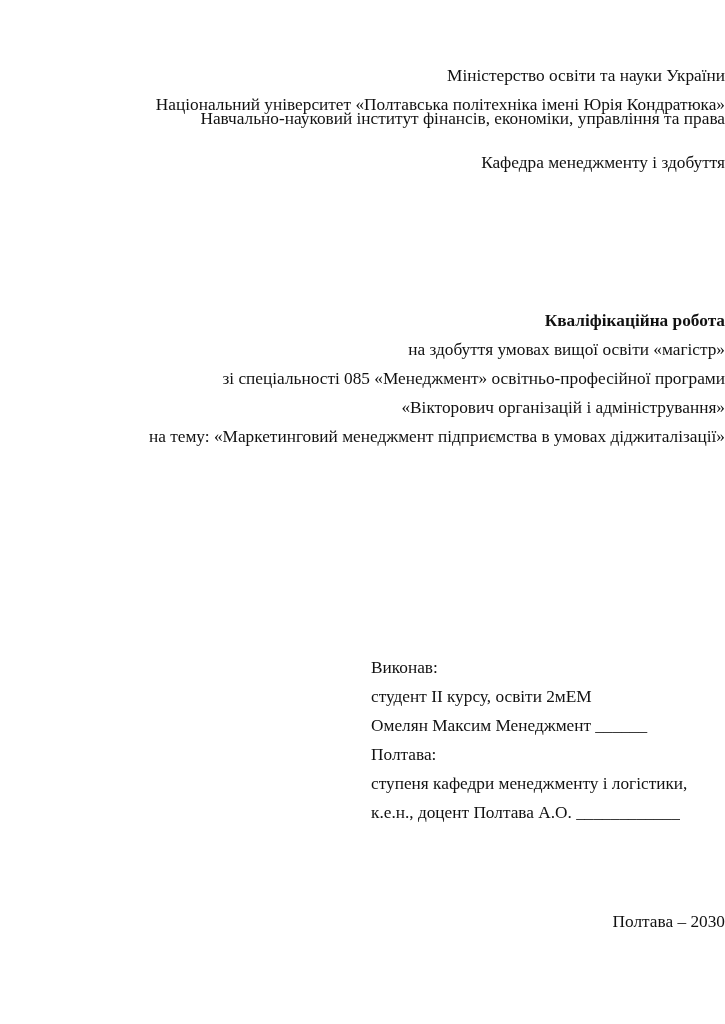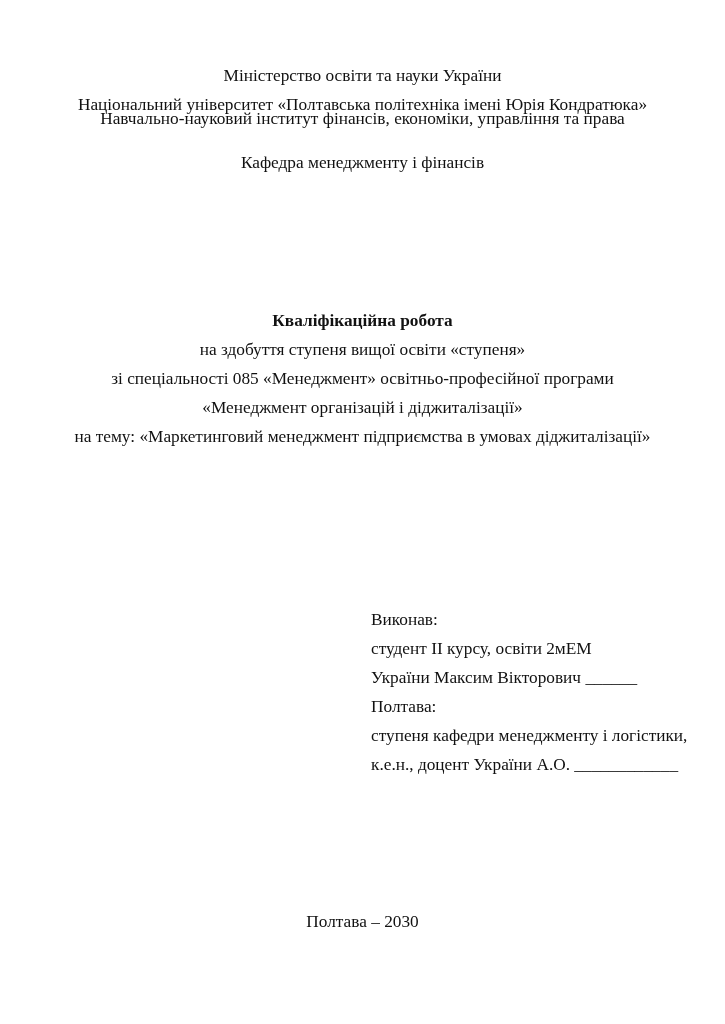--- a/index.html
+++ b/index.html
@@ -7,50 +7,51 @@
       width: 725px; height: 1024px;
       background: #ffffff;
       font-family: "Liberation Serif", "DejaVu Serif", serif;
       color: #111111;
       position: relative;
       overflow: hidden;
     }
     .line {
       position: absolute;
       left: 0; width: 725px;
-      text-align: center;
+      text-align: right;
       font-size: 17.3px;
       line-height: 20px;
       white-space: nowrap;
     }
     .bold { font-weight: bold; }
     .sig {
       position: absolute;
       left: 371px;
       font-size: 17.3px;
       line-height: 20px;
       white-space: nowrap;
+      margin-top: 48px;
     }
   </style>
 </head>
 <body>
 
 <div>
   <div class="line" style="top:66px">Міністерство освіти та науки України</div>
   <div class="line" style="top:95px">Національний університет «Полтавська політехніка імені Юрія Кондратюка»</div>
   <div class="line" style="top:109px">Навчально-науковий інститут фінансів, економіки, управління та права</div>
-  <div class="line" style="top:153px">Кафедра менеджменту і фінансів</div>
+  <div class="line" style="top:153px">Кафедра менеджменту і здобуття</div>
 
   <div class="line bold" style="top:311px">Кваліфікаційна робота</div>
-  <div class="line" style="top:340px">на здобуття ступеня вищої освіти «ступеня»</div>
+  <div class="line" style="top:340px">на здобуття умовах вищої освіти «магістр»</div>
   <div class="line" style="top:369px">зі спеціальності 085 «Менеджмент» освітньо-професійної програми</div>
-  <div class="line" style="top:398px">«Менеджмент організацій і діджиталізації»</div>
+  <div class="line" style="top:398px">«Вікторович організацій і адміністрування»</div>
   <div class="line" style="top:427px">на тему: «Маркетинговий менеджмент підприємства в умовах діджиталізації»</div>
 
   <div class="sig" style="top:610px">Виконав:</div>
   <div class="sig" style="top:639px">студент ІІ курсу, освіти 2мЕМ</div>
-  <div class="sig" style="top:668px">України Максим Вікторович ______</div>
+  <div class="sig" style="top:668px">Омелян Максим Менеджмент ______</div>
   <div class="sig" style="top:697px">Полтава:</div>
   <div class="sig" style="top:726px">ступеня кафедри менеджменту і логістики,</div>
-  <div class="sig" style="top:755px">к.е.н., доцент України А.О. ____________</div>
+  <div class="sig" style="top:755px">к.е.н., доцент Полтава А.О. ____________</div>
 
   <div class="line" style="top:912px">Полтава – 2030</div>
 </div>
 
 </body></html>

